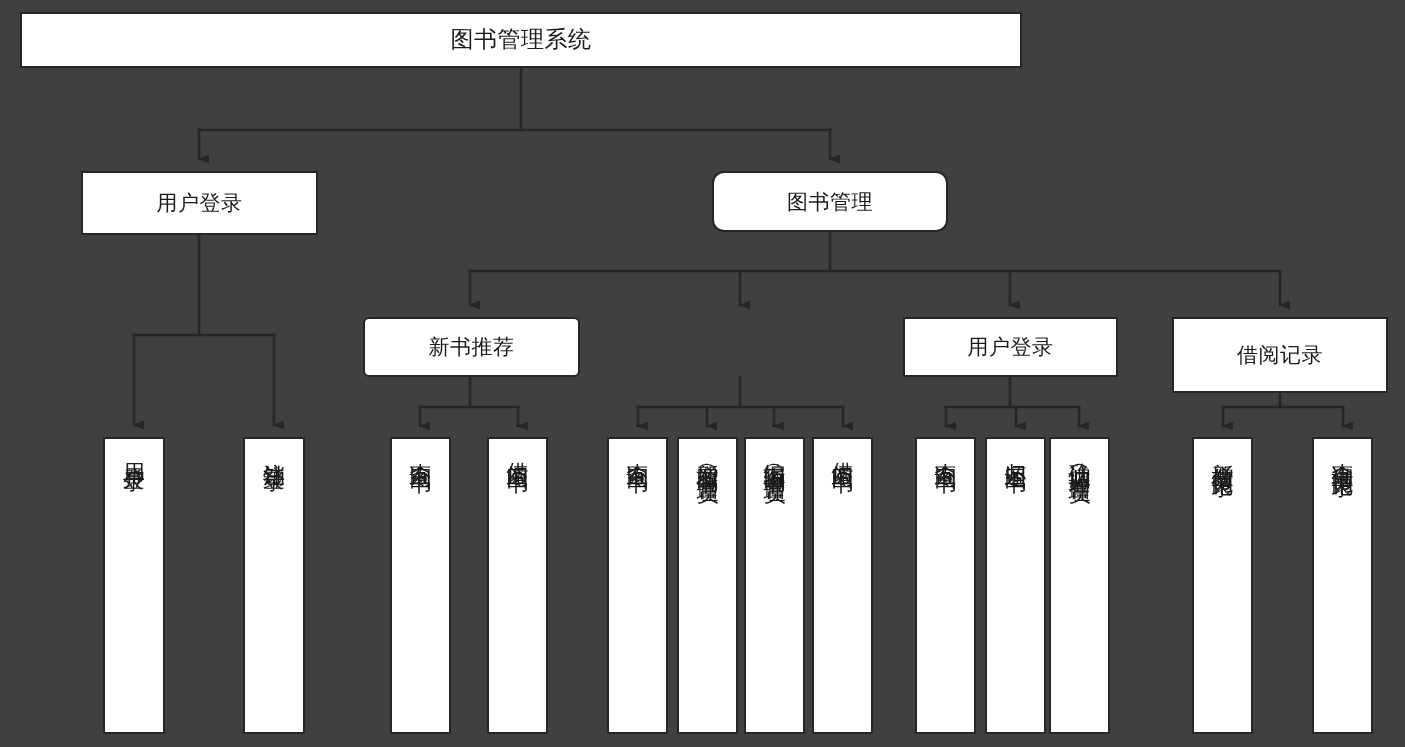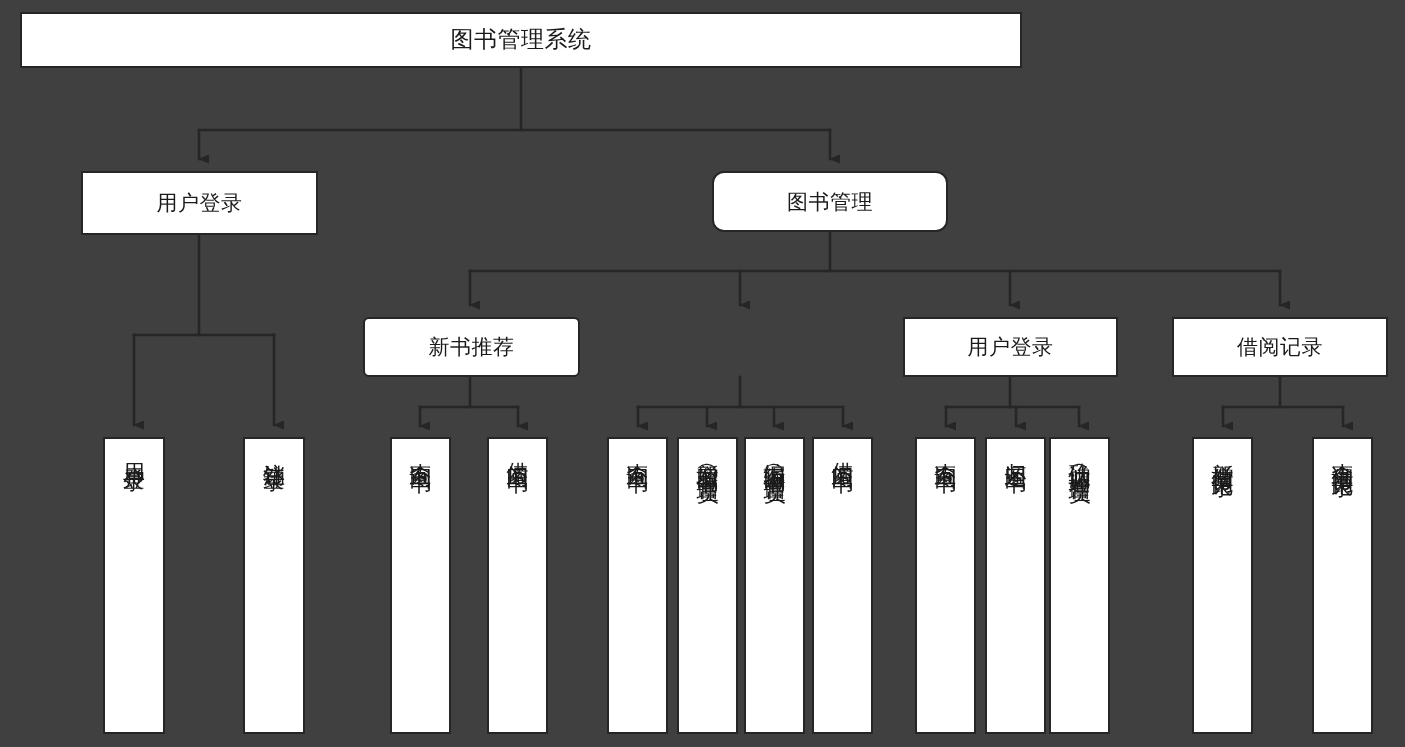--- a/index.html
+++ b/index.html
@@ -138,21 +138,21 @@
 
   <div class="node-box level-2" style="left:363px; top:317px; width:217px; height:60px;border-radius:6px;">
     <span class="node-label">新书推荐</span>
   </div>
 
 
   <div class="node-box level-2" style="left:903px; top:317px; width:215px; height:60px;">
     <span class="node-label">用户登录</span>
   </div>
 
-  <div class="node-box level-2" style="left:1172px; top:317px; width:216px; height:60px;">
+  <div class="node-box level-2" style="left:1172px; top:317px; width:216px; height:76px;">
     <span class="node-label">借阅记录</span>
   </div>
 
   <div class="node-box leaf" style="left:103px; top:437px; width:62px; height:297px;">
     <span class="node-label">用户登录</span>
   </div>
 
   <div class="node-box leaf" style="left:243px; top:437px; width:62px; height:297px;">
     <span class="node-label">注销登录</span>
   </div>

